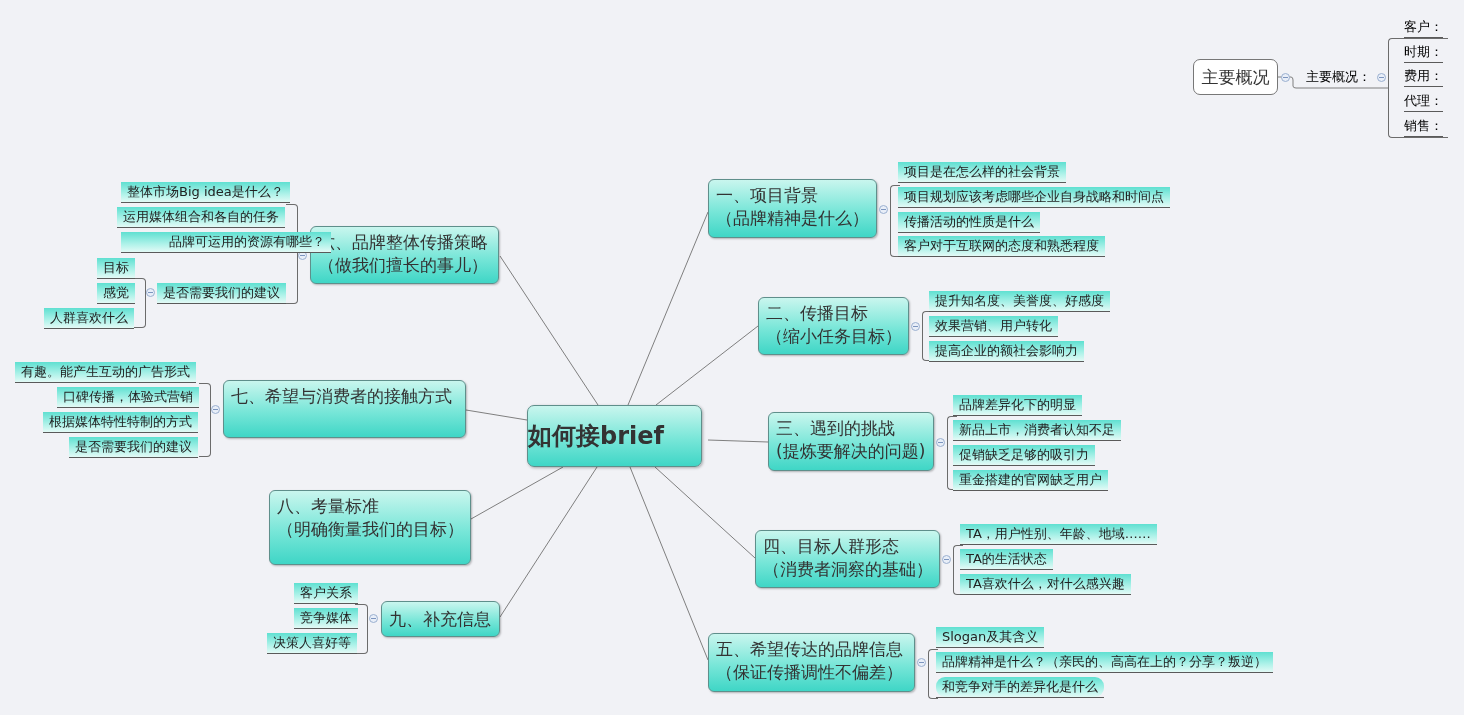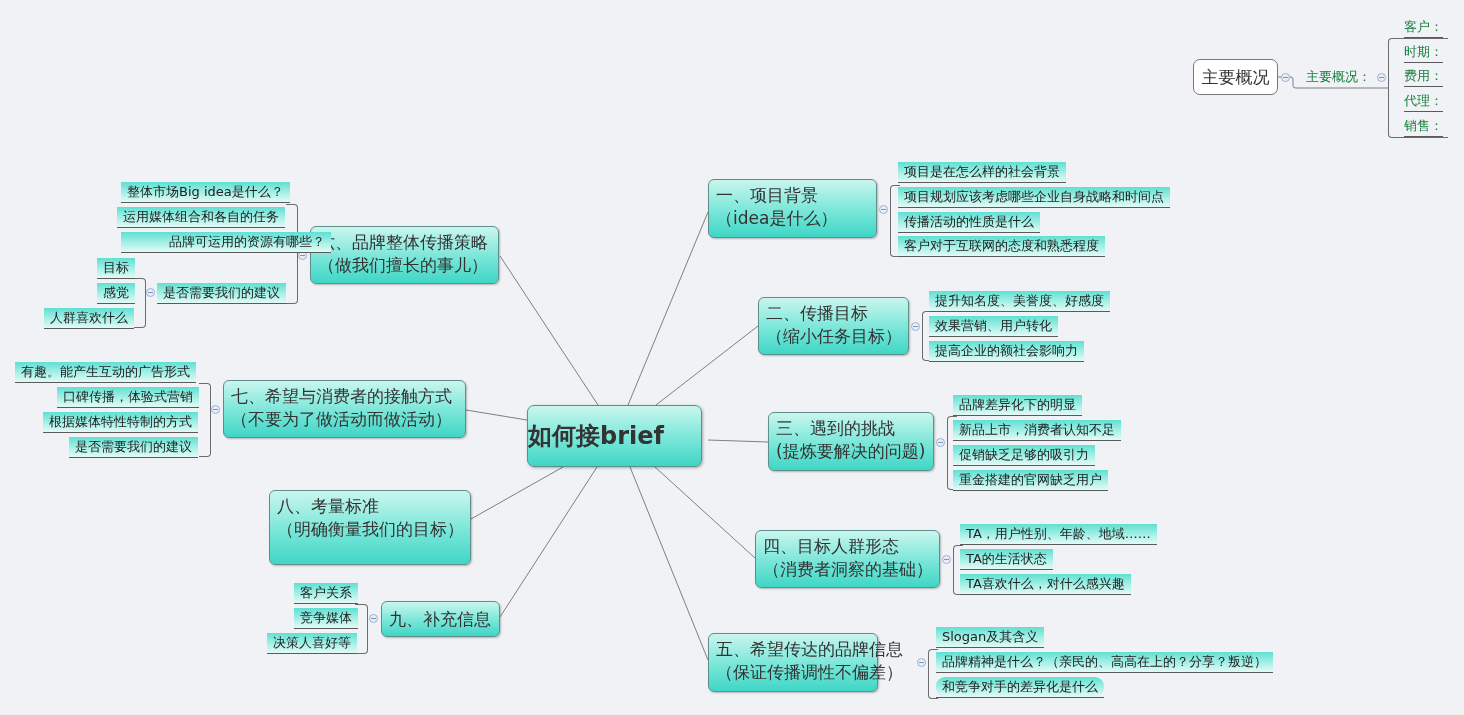--- a/index.html
+++ b/index.html
@@ -26,21 +26,21 @@
     box-shadow:1px 1px 3px rgba(0,0,0,0.3);
     font-size:24px; font-weight:bold; color:#333; text-align:left; line-height:60px;
   }
   .leaf {
     position:absolute; box-sizing:border-box; height:20px;
     font-size:13px; line-height:20px; padding:0 6px; white-space:nowrap; color:#222;
     background:linear-gradient(180deg,#5fe0d1 0%,#aef2e9 60%,#e3faf6 100%);
   }
   .leaf::after { content:""; position:absolute; left:0; right:0; bottom:-1px; height:1px; background:#5a5a5a; }
   .plain {
-    position:absolute; font-size:13px; line-height:20px; white-space:nowrap; color:#15803d;
+    position:absolute; font-size:13px; line-height:20px; white-space:nowrap; color:#000000;
   }
   .plain.u { border-bottom:1px solid #5a5a5a; }
   .collapse {
     position:absolute; width:9px; height:9px; border-radius:50%;
     border:1px solid #9bb0d0; background:#e8eef8; box-sizing:border-box;
   }
   .collapse::after { content:""; position:absolute; left:1px; right:1px; top:3px; height:1px; background:#7c95bf; }
   .bracket { position:absolute; border:1px solid #6b6b6b; border-radius:4px; box-sizing:border-box; }
   .bracket.r { border-left:none; border-top-left-radius:0; border-bottom-left-radius:0; }
   .bracket.l { border-right:none; border-top-right-radius:0; border-bottom-right-radius:0; }
@@ -78,21 +78,21 @@
 <div class="plain u" style="left:1404px;top:17px;">客户：</div>
 <div class="plain u" style="left:1404px;top:42px;">时期：</div>
 <div class="plain u" style="left:1404px;top:66px;">费用：</div>
 <div class="plain u" style="left:1404px;top:91px;">代理：</div>
 <div class="plain u" style="left:1404px;top:116px;">销售：</div>
 
 <div class="center">如何接brief</div>
 
 <div class="node" style="left:708px;top:179px;width:169px;height:59px;">
   <span class="l">一、项目背景</span>
-  <span class="l">（idea是什么）</span>
+  <span class="l">（品牌精神是什么）</span>
 </div>
 <div class="collapse" style="left:879px;top:205px;"></div>
 
 <div class="bracket l" style="left:890px;top:185px;width:10px;height:72px;"></div>
 <div class="leaf" style="left:898px;top:162px;">项目是在怎么样的社会背景</div>
 <div class="leaf" style="left:898px;top:187px;">项目规划应该考虑哪些企业自身战略和时间点</div>
 <div class="leaf" style="left:898px;top:212px;text-align:right;">传播活动的性质是什么</div>
 <div class="leaf" style="left:898px;top:236px;">客户对于互联网的态度和熟悉程度</div>
 
 <div class="node" style="left:758px;top:297px;width:151px;height:58px;">
@@ -119,21 +119,21 @@
 <div class="node" style="left:755px;top:530px;width:185px;height:58px;">
   <span class="l">四、目标人群形态</span>
   <span class="l">（消费者洞察的基础）</span>
 </div>
 <div class="collapse" style="left:942px;top:555px;"></div>
 <div class="bracket l" style="left:953px;top:545px;width:10px;height:50px;"></div>
 <div class="leaf" style="left:960px;top:524px;">TA，用户性别、年龄、地域……</div>
 <div class="leaf" style="left:960px;top:549px;">TA的生活状态</div>
 <div class="leaf" style="left:960px;top:574px;">TA喜欢什么，对什么感兴趣</div>
 
-<div class="node" style="left:708px;top:633px;width:170px;height:59px;">
+<div class="node" style="left:708px;top:633px;width:207px;height:59px;">
   <span class="l">五、希望传达的品牌信息</span>
   <span class="l">（保证传播调性不偏差）</span>
 </div>
 <div class="collapse" style="left:917px;top:658px;"></div>
 <div class="bracket l" style="left:928px;top:649px;width:10px;height:50px;"></div>
 <div class="leaf" style="left:936px;top:627px;">Slogan及其含义</div>
 <div class="leaf" style="left:936px;top:652px;">品牌精神是什么？（亲民的、高高在上的？分享？叛逆）</div>
 <div class="leaf" style="left:936px;top:677px;border-radius:9px;">和竞争对手的差异化是什么</div>
 
 <div class="node" style="left:310px;top:226px;width:189px;height:58px;">
@@ -147,21 +147,20 @@
 <div class="leaf" style="left:121px;top:232px;padding-left:48px;">品牌可运用的资源有哪些？</div>
 <div class="leaf" style="left:157px;top:283px;">是否需要我们的建议</div>
 <div class="collapse" style="left:146px;top:288px;"></div>
 <div class="bracket r" style="left:134px;top:278px;width:12px;height:50px;"></div>
 <div class="leaf" style="left:97px;top:258px;">目标</div>
 <div class="leaf" style="left:97px;top:283px;">感觉</div>
 <div class="leaf" style="left:44px;top:308px;">人群喜欢什么</div>
 
 <div class="node" style="left:223px;top:380px;width:243px;height:58px;">
   <span class="l">七、希望与消费者的接触方式</span>
-  <span class="l">（不要为了做活动而做活动）</span>
 </div>
 <div class="collapse" style="left:211px;top:405px;"></div>
 <div class="bracket r" style="left:199px;top:383px;width:12px;height:74px;"></div>
 <div class="leaf" style="left:15px;top:362px;">有趣。能产生互动的广告形式</div>
 <div class="leaf" style="left:57px;top:387px;">口碑传播，体验式营销</div>
 <div class="leaf" style="left:43px;top:412px;">根据媒体特性特制的方式</div>
 <div class="leaf" style="left:69px;top:437px;">是否需要我们的建议</div>
 
 <div class="node" style="left:269px;top:490px;width:202px;height:75px;">
   <span class="l">八、考量标准</span>

